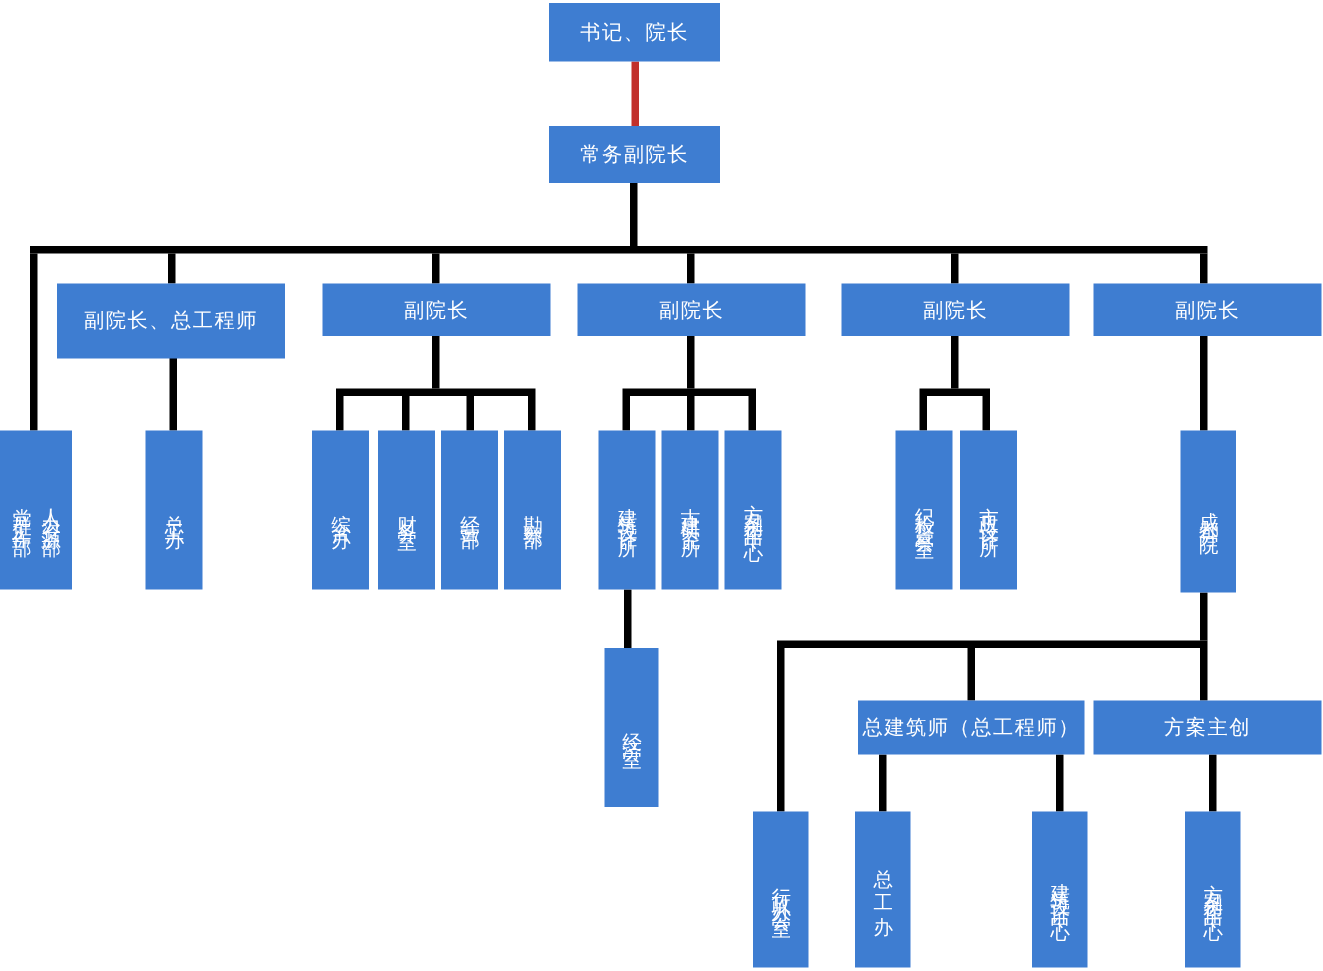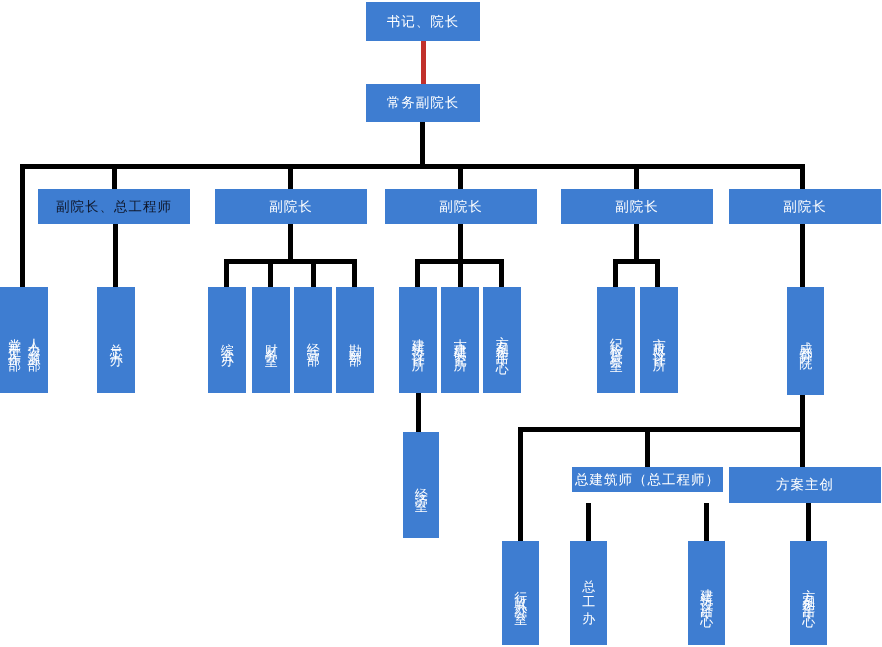--- a/index.html
+++ b/index.html
@@ -85,21 +85,21 @@
     <div class="conn" style="left: 800px; top: 432px; width: 5px; height: 35px; background: rgb(0, 0, 0);"></div>
     <div class="conn" style="left: 586px; top: 503px; width: 5px; height: 38px; background: rgb(0, 0, 0);"></div>
     <div class="conn" style="left: 704px; top: 503px; width: 5px; height: 38px; background: rgb(0, 0, 0);"></div>
     <div class="conn" style="left: 806px; top: 503px; width: 5px; height: 38px; background: rgb(0, 0, 0);"></div>
     <div class="node h" style="left: 366px; top: 2px; width: 114px; height: 39px; background: rgb(62, 125, 209); color: rgb(255, 255, 255);">
       <span>书记、院长</span>
     </div>
     <div class="node h" style="left: 366px; top: 84px; width: 114px; height: 38px; background: rgb(62, 125, 209); color: rgb(255, 255, 255);">
       <span>常务副院长</span>
     </div>
-    <div class="node h" style="left: 38px; top: 189px; width: 152px; height: 35px; background: rgb(62, 125, 209); color: #0f172a;">
+    <div class="node h" style="left: 38px; top: 189px; width: 152px; height: 50px; background: rgb(62, 125, 209); color: #ffffff;">
       <span>副院长、总工程师</span>
     </div>
     <div class="node h" style="left: 215px; top: 189px; width: 152px; height: 35px; background: rgb(62, 125, 209); color: rgb(255, 255, 255);">
       <span>副院长</span>
     </div>
     <div class="node h" style="left: 385px; top: 189px; width: 152px; height: 35px; background: rgb(62, 125, 209); color: rgb(255, 255, 255);">
       <span>副院长</span>
     </div>
     <div class="node h" style="left: 561px; top: 189px; width: 152px; height: 35px; background: rgb(62, 125, 209); color: rgb(255, 255, 255);">
       <span>副院长</span>
@@ -140,21 +140,21 @@
     </div>
     <div class="node v" style="left: 640px; top: 287px; width: 38px; height: 106px; background: rgb(62, 125, 209); color: rgb(255, 255, 255);">
       <span>市政设计所</span>
     </div>
     <div class="node v" style="left: 787px; top: 287px; width: 37px; height: 108px; background: rgb(62, 125, 209); color: rgb(255, 255, 255);">
       <span>成都分院</span>
     </div>
     <div class="node v" style="left: 403px; top: 432px; width: 36px; height: 106px; background: rgb(62, 125, 209); color: rgb(255, 255, 255);">
       <span>经济室</span>
     </div>
-    <div class="node h" style="left: 572px; top: 467px; width: 151px; height: 25px; background: rgb(62, 125, 209); color: rgb(255, 255, 255);">
+    <div class="node h" style="left: 572px; top: 467px; width: 151px; height: 36px; background: rgb(62, 125, 209); color: rgb(255, 255, 255);">
       <span>总建筑师（总工程师）</span>
     </div>
     <div class="node h" style="left: 729px; top: 467px; width: 152px; height: 36px; background: rgb(62, 125, 209); color: #ffffff;">
       <span>方案主创</span>
     </div>
     <div class="node v" style="left: 502px; top: 541px; width: 37px; height: 104px; background: rgb(62, 125, 209); color: rgb(255, 255, 255);">
       <span>行政办公室</span>
     </div>
     <div class="node v spread" style="left: 570px; top: 541px; width: 37px; height: 104px; background: rgb(62, 125, 209); color: rgb(255, 255, 255);">
       <span>总工办</span>

